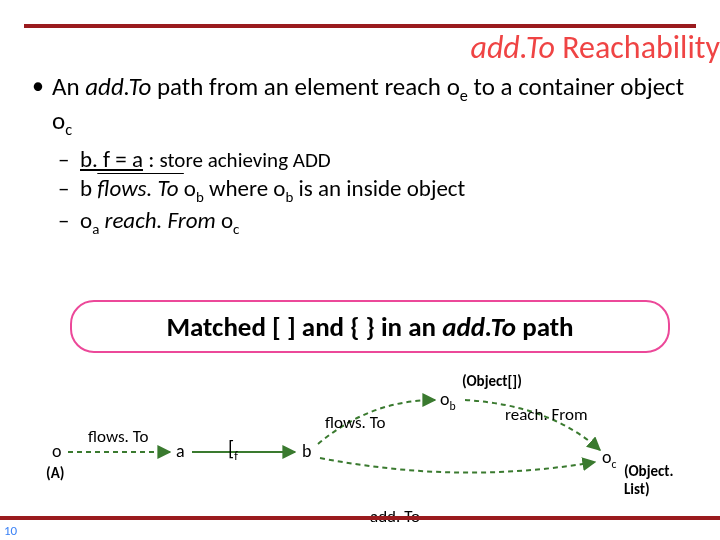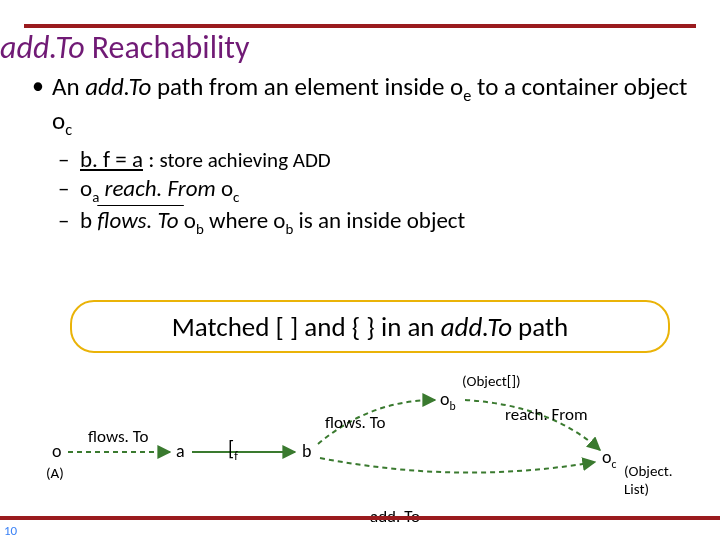--- a/index.html
+++ b/index.html
@@ -32,23 +32,23 @@
     left: 0px;
     right: 0px;
     height: 4px;
     background: #9a1b1e;
   }
   .title {
     position: absolute;
     top: 28px;
     left: 0;
     right: 0;
-    text-align: left;
+    text-align: right;
     font-size: 32px;
-    color: #701a75;
+    color: #ef4444;
   }
   .title .ital { font-style: italic; }
   .body {
     position: absolute;
     top: 72px;
     left: 28px;
     right: 28px;
     font-size: 25px;
     line-height: 1.2;
   }
@@ -79,37 +79,38 @@
   .ital { font-style: italic; }
   .sub { font-size: 0.65em; vertical-align: sub; }
   .ul { text-decoration: underline; text-underline-offset: 2px;}
   .bold { font-weight: normal; }
   .boxed {
     position: absolute;
     top: 300px;
     left: 70px;
     width: 560px;
     padding: 8px 18px;
-    border: 2px solid #eab308;
+    border: 2px solid #ec4899;
     border-radius: 24px;
     font-size: 27px;
     text-align: center;
     background: #fff;
+    font-weight: bold;
   }
   .diagram {
     position: absolute;
     left: 40px;
     top: 370px;
     width: 640px;
     height: 130px;
     font-size: 18px;
   }
   .node { position: absolute; }
   .lbl  { position: absolute; font-size: 17px; }
-  .small { font-size: 15px; font-weight: normal;}
+  .small { font-size: 15px; font-weight: bold;}
   .pagenum {
     position: absolute;
     left: 4px;
     bottom: 2px;
     font-size: 13px;
     color: #3b82f6;
   }
   
   svg.arrows {
     position: absolute;
@@ -123,34 +124,34 @@
 
 <div class="slide">
   <div class="top-rule"></div>
 
   <div class="title">
     <span class="ital">add.To</span><span> Reachability</span>
   </div>
 
   <div class="body">
     <div class="bullet1">
-      <span>An </span><span class="ital">add.To</span><span> path from an element inside o</span><span class="sub">e</span><span> to a container object o</span><span class="sub">c</span>
+      <span>An </span><span class="ital">add.To</span><span> path from an element reach o</span><span class="sub">e</span><span> to a container object o</span><span class="sub">c</span>
     </div>
 
 
     <div class="bullet2">
       <span class="bold ul">b. f = a</span><span> : </span><span class="bold" style="font-size:21px">store achieving ADD</span>
     </div>
 
     <div class="bullet2">
-      <span>o</span><span class="sub">a</span><span class="ital"> reach. From </span><span>o</span><span class="sub">c</span>
+      <span>b </span><span class="ital" style="text-decoration: overline; text-decoration-thickness:1px;">flows. To </span><span>o</span><span class="sub">b</span><span> where o</span><span class="sub">b</span><span> is an inside object</span>
     </div>
 
     <div class="bullet2">
-      <span>b </span><span class="ital" style="text-decoration: overline; text-decoration-thickness:1px;">flows. To </span><span>o</span><span class="sub">b</span><span> where o</span><span class="sub">b</span><span> is an inside object</span>
+      <span>o</span><span class="sub">a</span><span class="ital"> reach. From </span><span>o</span><span class="sub">c</span>
     </div>
   </div>
 
   <div class="boxed">
     <span>Matched [  ] and { } in an </span><span class="ital">add.To</span><span> path</span>
   </div>
 
   <div class="diagram">
     <svg class="arrows">
       <defs>

